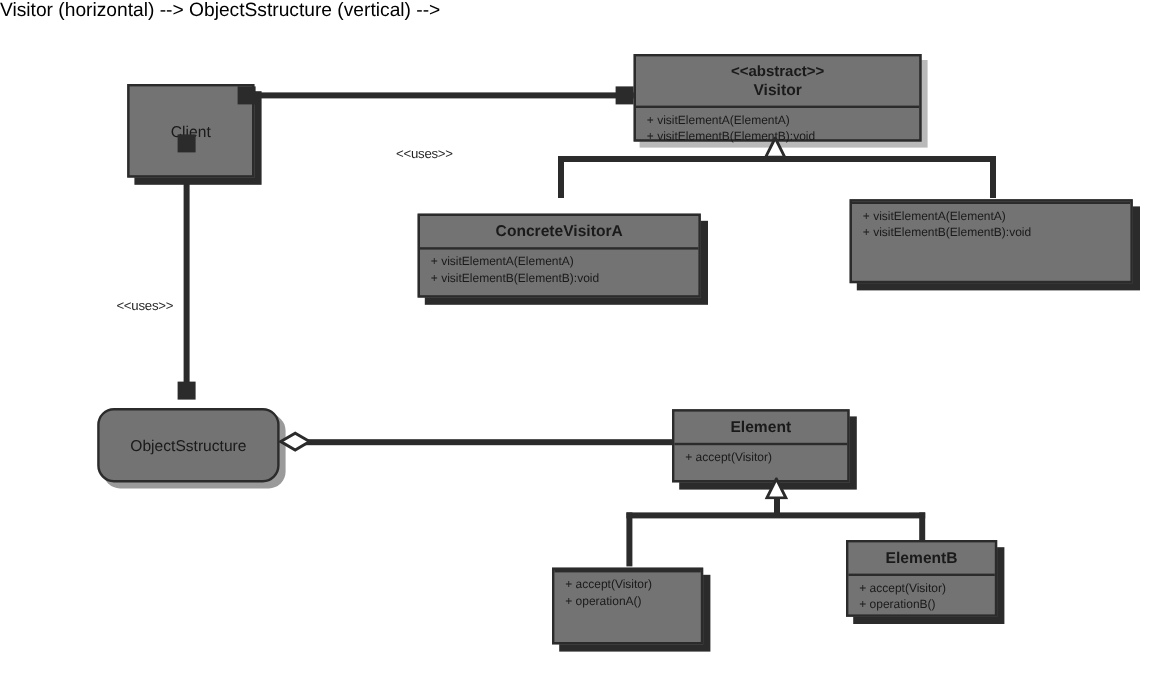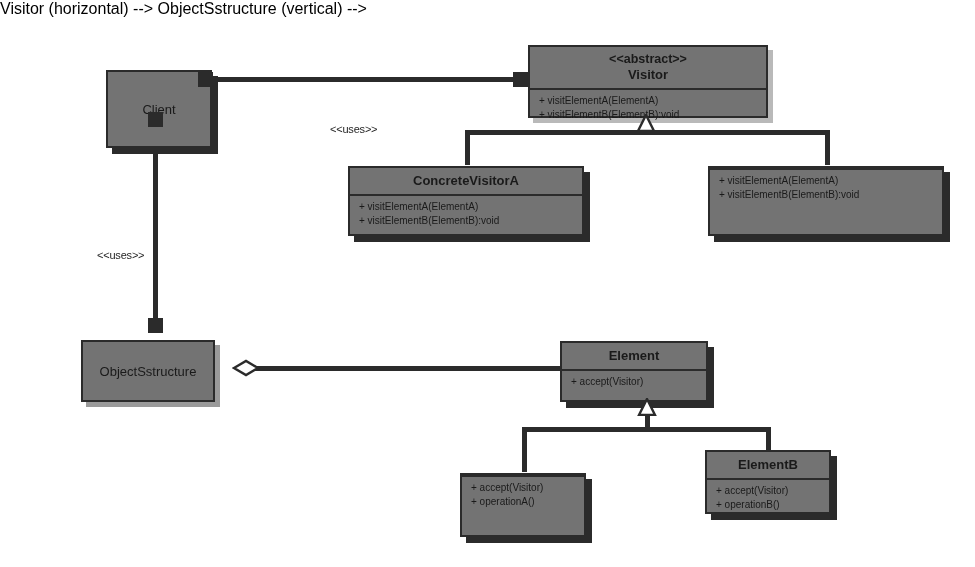--- a/index.html
+++ b/index.html
@@ -178,42 +178,42 @@
       <span class="uml-name">Visitor</span>
     </div>
     <div class="uml-divider"></div>
     <div class="uml-members">
       <div class="uml-member">+ visitElementA(ElementA)</div>
       <div class="uml-member">+ visitElementB(ElementB):void</div>
     </div>
   </div>
 
   
-  <div class="uml-class shadowed" style="left:348px; top:166px; width:236px; height:70px;">
+  <div class="uml-class shadowed" style="left:348px; top:178px; width:236px; height:70px;">
     <div class="uml-head">
       <span class="uml-name">ConcreteVisitorA</span>
     </div>
     <div class="uml-divider"></div>
     <div class="uml-members">
       <div class="uml-member">+ visitElementA(ElementA)</div>
       <div class="uml-member">+ visitElementB(ElementB):void</div>
     </div>
   </div>
 
   
   <div class="uml-class shadowed" style="left:708px; top:166px; width:236px; height:70px;">
     <div class="uml-divider"></div>
     <div class="uml-members">
       <div class="uml-member">+ visitElementA(ElementA)</div>
       <div class="uml-member">+ visitElementB(ElementB):void</div>
     </div>
   </div>
 
   
-  <div class="uml-class uml-simple shadow-mixed" style="left:81px; top:340px; width:134px; height:62px;">
+  <div class="uml-class uml-simple shadow-mixed" style="left:81px; top:340px; width:152px; height:62px;border-radius:14px;">
     <span class="uml-name plain">ObjectSstructure</span>
   </div>
 
   
   <div class="uml-class shadowed" style="left:560px; top:341px; width:148px; height:61px;">
     <div class="uml-head">
       <span class="uml-name">Element</span>
     </div>
     <div class="uml-divider"></div>
     <div class="uml-members">

